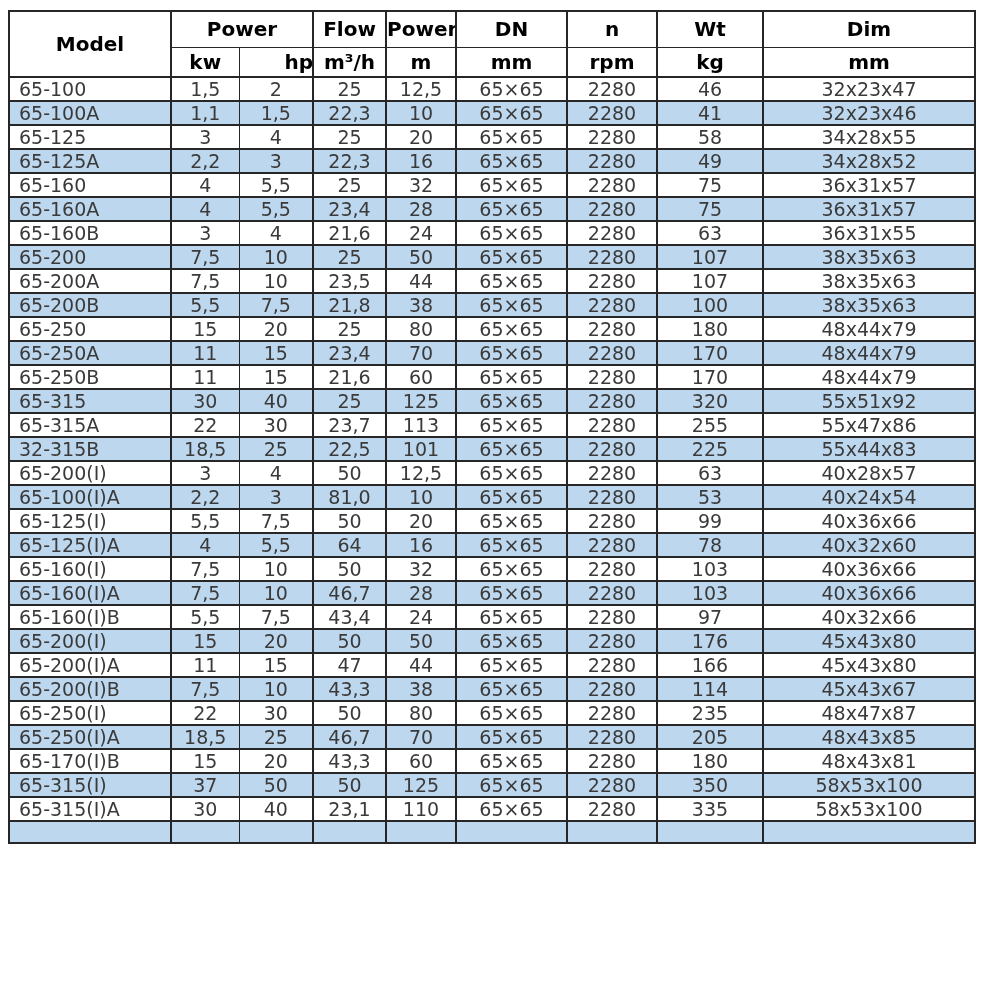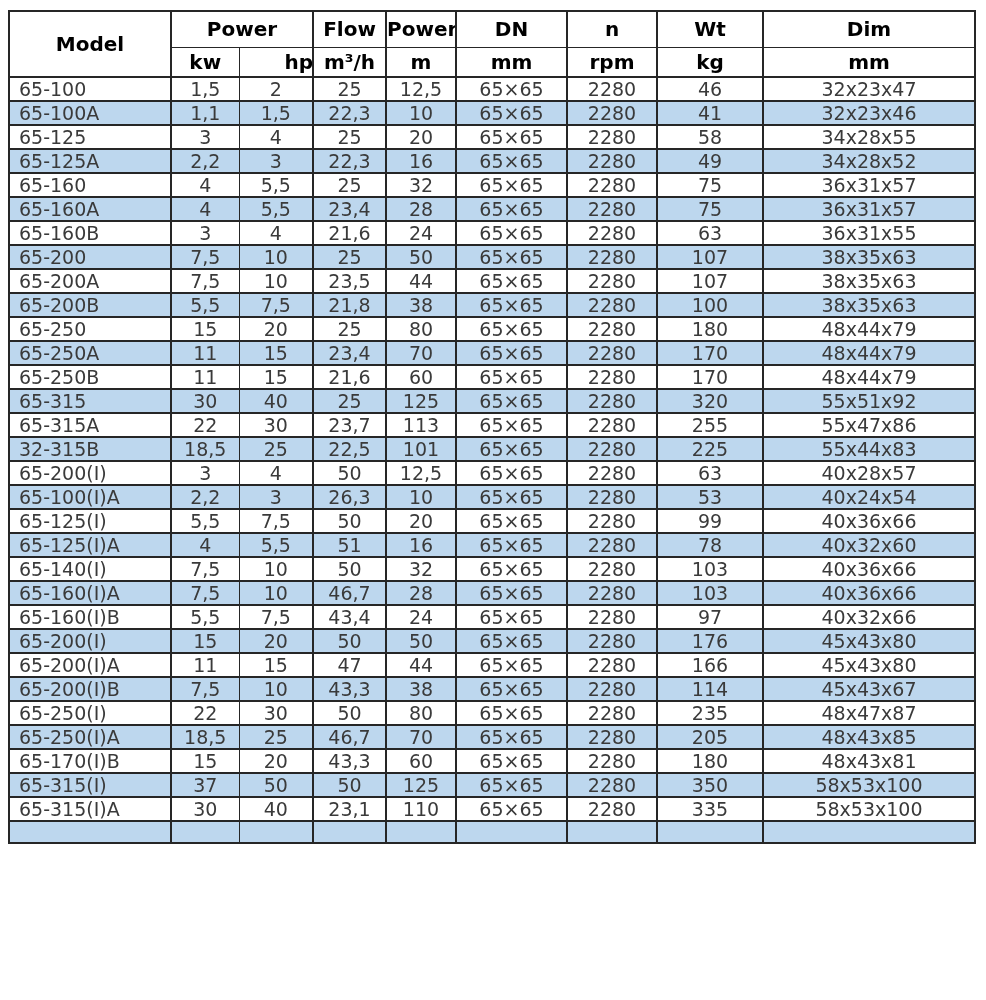--- a/index.html
+++ b/index.html
@@ -279,21 +279,21 @@
         <td>12,5</td>
         <td>65×65</td>
         <td>2280</td>
         <td>63</td>
         <td>40x28x57</td>
       </tr>
       <tr class="alt">
         <td class="model">65-100(I)A</td>
         <td>2,2</td>
         <td>3</td>
-        <td>26,3</td>
+        <td>81,0</td>
         <td>10</td>
         <td>65×65</td>
         <td>2280</td>
         <td>53</td>
         <td>40x24x54</td>
       </tr>
       <tr>
         <td class="model">65-125(I)</td>
         <td>5,5</td>
         <td>7,5</td>
@@ -301,29 +301,29 @@
         <td>20</td>
         <td>65×65</td>
         <td>2280</td>
         <td>99</td>
         <td>40x36x66</td>
       </tr>
       <tr class="alt">
         <td class="model">65-125(I)A</td>
         <td>4</td>
         <td>5,5</td>
-        <td>51</td>
+        <td>64</td>
         <td>16</td>
         <td>65×65</td>
         <td>2280</td>
         <td>78</td>
         <td>40x32x60</td>
       </tr>
       <tr>
-        <td class="model">65-140(I)</td>
+        <td class="model">65-160(I)</td>
         <td>7,5</td>
         <td>10</td>
         <td>50</td>
         <td>32</td>
         <td>65×65</td>
         <td>2280</td>
         <td>103</td>
         <td>40x36x66</td>
       </tr>
       <tr class="alt">

